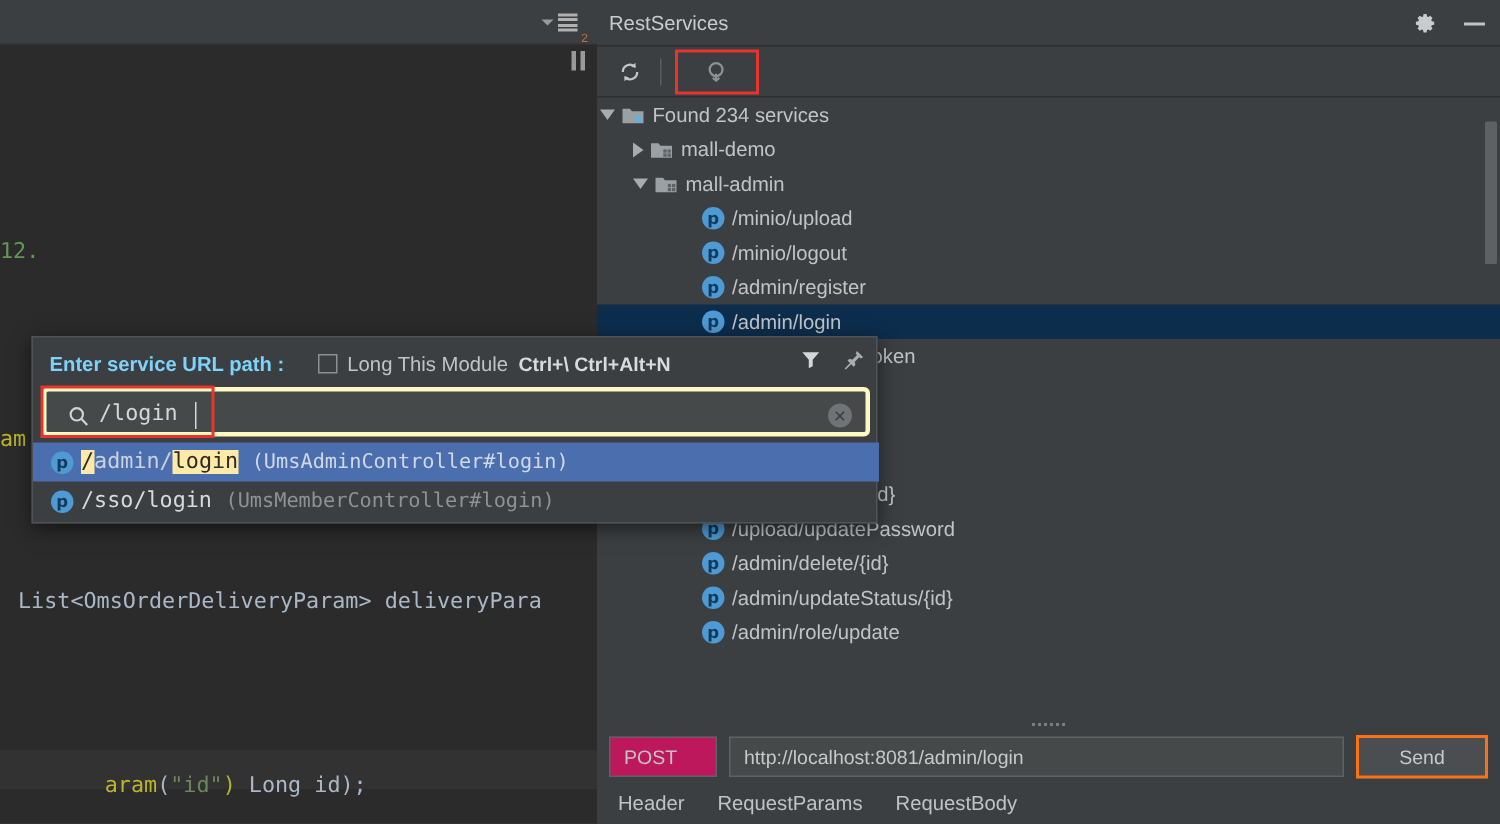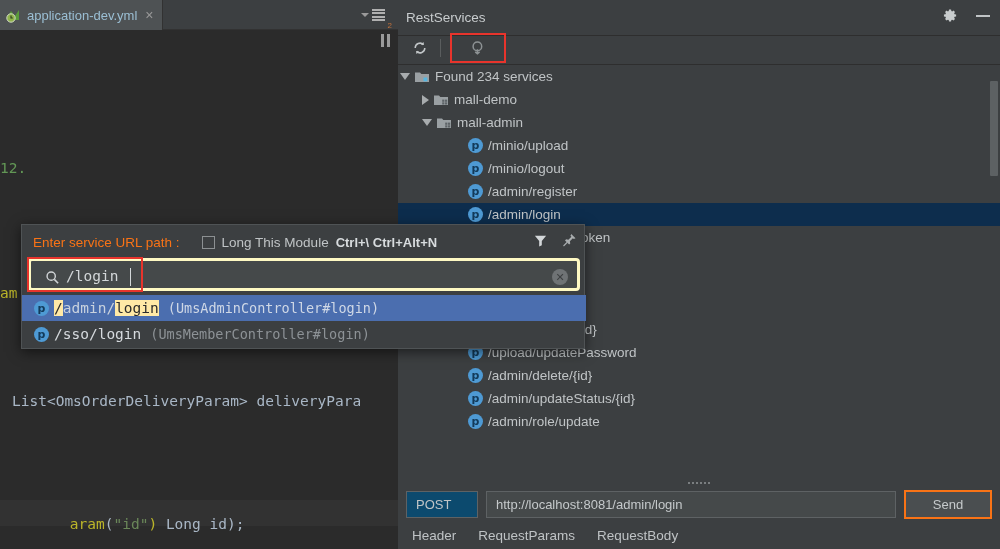--- a/index.html
+++ b/index.html
@@ -68,21 +68,21 @@
     position: absolute; left: 0; width: 398px; height: 26px;
     background: #323232;
   }
 
   
   .toolwin {
     position: absolute; left: 398px; top: 0; width: 602px; height: 549px;
     background: #3c3f41;
   }
   .tw-header {
-    position: absolute; left: 0; top: 0; width: 602px; height: 36px;
+    position: absolute; left: 0; top: 0; width: 602px; height: 31px;
     display: flex; align-items: center;
     border-bottom: 1px solid #2e2e2e;
   }
   .tw-title {
     margin-left: 8px; font-size: 13.5px; color: #c8ccce;
   }
   .tw-hdr-right {
     position: absolute; right: 10px; top: 0; height: 31px;
     display: flex; align-items: center; gap: 18px;
   }
@@ -150,21 +150,21 @@
     display: flex; align-items: center; justify-content: center;
   }
   .grip { display: flex; gap: 2px; }
   .grip i { display: block; width: 2px; height: 2px; background: #7a7e80; }
 
   .reqbar {
     position: absolute; left: 0; top: 486px; width: 602px; height: 36px;
     display: flex; align-items: center; padding: 0 8px; gap: 8px;
   }
   .method-box {
-    width: 72px; height: 27px; border: 1px solid #5e6264; background: #0c4a6e;
+    width: 72px; height: 27px; border: 1px solid #5e6264; background: #be185d;
     display: flex; align-items: center; padding-left: 9px;
     font-size: 13px; color: #c0c4c6; cursor: pointer;
   }
   .url-box {
     flex: 1; height: 27px; border: 1px solid #5e6264; background: #45494a;
     display: flex; align-items: center; padding-left: 9px;
     font-size: 13px; color: #c5c9cb; cursor: text;
   }
   .send-btn {
     width: 88px; height: 29px; border: 2px solid #f97316; background: #4a4e50;
@@ -181,21 +181,21 @@
   .popup {
     position: absolute; left: 21px; top: 224px; width: 564px; height: 125px;
     background: #3c3f41; border: 1px solid #4f5355;
     box-shadow: 0 3px 12px rgba(0,0,0,.55);
   }
   .pop-head {
     position: absolute; left: 0; top: 0; width: 564px; height: 34px;
     display: flex; align-items: center; padding-left: 11px;
   }
   .pop-title {
-    font-size: 13.5px; font-weight: normal; color: #f97316; white-space: nowrap;
+    font-size: 13.5px; font-weight: bold; color: #7dd3fc; white-space: nowrap;
   }
   .pop-cb {
     width: 13px; height: 13px; border: 1px solid #8c9092;
     background: #3c3f41; margin-left: 22px; flex: none; cursor: pointer;
   }
   .pop-cb-lbl {
     font-size: 13.5px; color: #c0c4c6; margin-left: 7px; white-space: nowrap;
   }
   .pop-short {
     font-size: 13px; font-weight: bold; color: #d8dcde;
@@ -251,31 +251,20 @@
   .res-row.sel .res-cls { color: #cfd8e6; }
 </style>
 </head>
 <body>
 
 <div id="root">
 
   <div class="editor-pane">
 
     <div class="tabbar">
-      <div class="tab">
-        <span class="tab-icon">
-          <svg width="15" height="15" viewBox="0 0 15 15">
-            <path d="M1 10 L5 3 L9 8 L13 2 L13 12 L1 12 Z" fill="#5a9b3a"></path>
-            <circle cx="5" cy="10" r="4.2" fill="#8fb34a" stroke="#cfd8c4" stroke-width="1"></circle>
-            <path d="M5 7.6 L5 10 L6.8 10" stroke="#2b3a20" stroke-width="1.1" fill="none"></path>
-          </svg>
-        </span>
-        <span class="tab-label">application-dev.yml</span>
-        <span class="tab-close">×</span>
-      </div>
       <div class="tabbar-right">
         <span class="chev-dn"></span>
         <span class="lines-ico">
             <i></i>
             <i></i>
             <i></i>
             <i></i>
           </span>
         <span class="sub2">2</span>
       </div>

